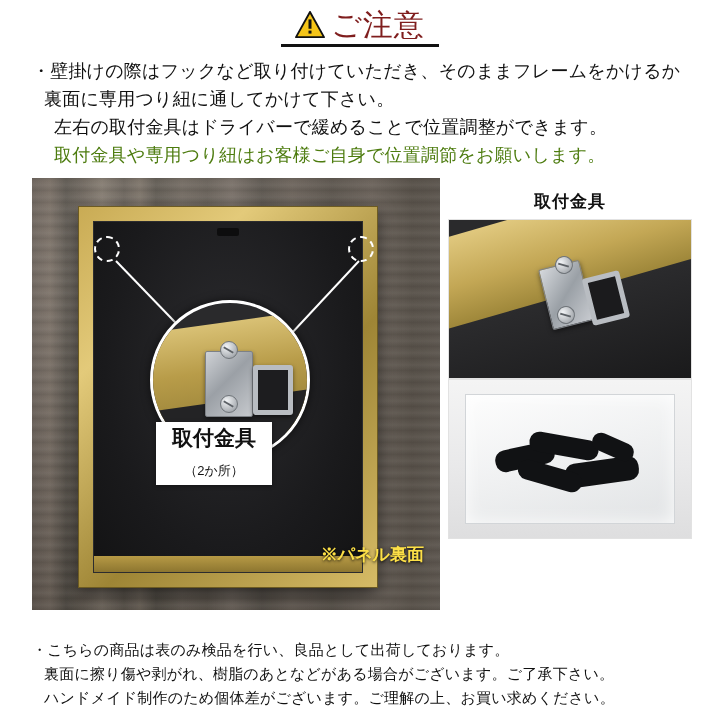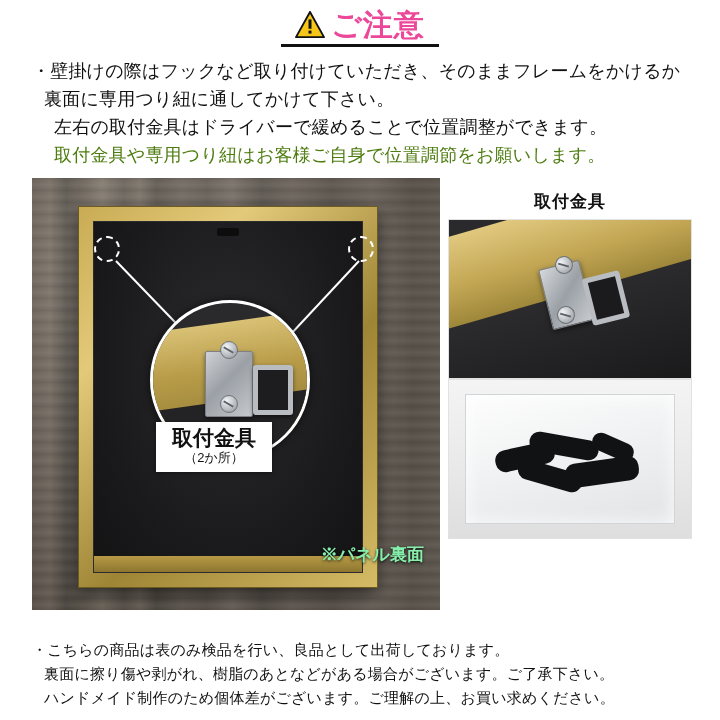--- a/index.html
+++ b/index.html
@@ -28,24 +28,24 @@
   }
   .warn-icon {
     width: 30px;
     height: 28px;
     position: relative;
     display: inline-block;
   }
   .warn-icon svg { display: block; }
   .header-title {
     font-size: 30px;
-    font-weight: bold;
+    font-weight: normal;
     letter-spacing: 1px;
     line-height: 1;
-    color: #ec4899;
+    color: #7f1d1d;
   }
   .title-underline {
     position: absolute;
     left: 281px;
     top: 44px;
     width: 158px;
     height: 3px;
     background: #111;
   }
 
@@ -250,26 +250,27 @@
     box-shadow: 0 1px 4px rgba(0,0,0,0.4);
   }
   .cap-hardware .big {
     font-size: 21px;
     font-weight: bold;
     line-height: 1.15;
   }
   .cap-hardware .small {
     font-size: 13px;
     line-height: 1.2;
+    margin-top: 13px;
   }
   .cap-panel {
     position: absolute;
     right: 16px;
     bottom: 44px;
-    color: #86efac;
+    color: #fde047;
     font-size: 17px;
     font-weight: bold;
     text-shadow: 0 1px 3px rgba(0,0,0,0.9);
     white-space: nowrap;
   }
 
   
   .right-col {
     position: absolute;
     left: 448px;

